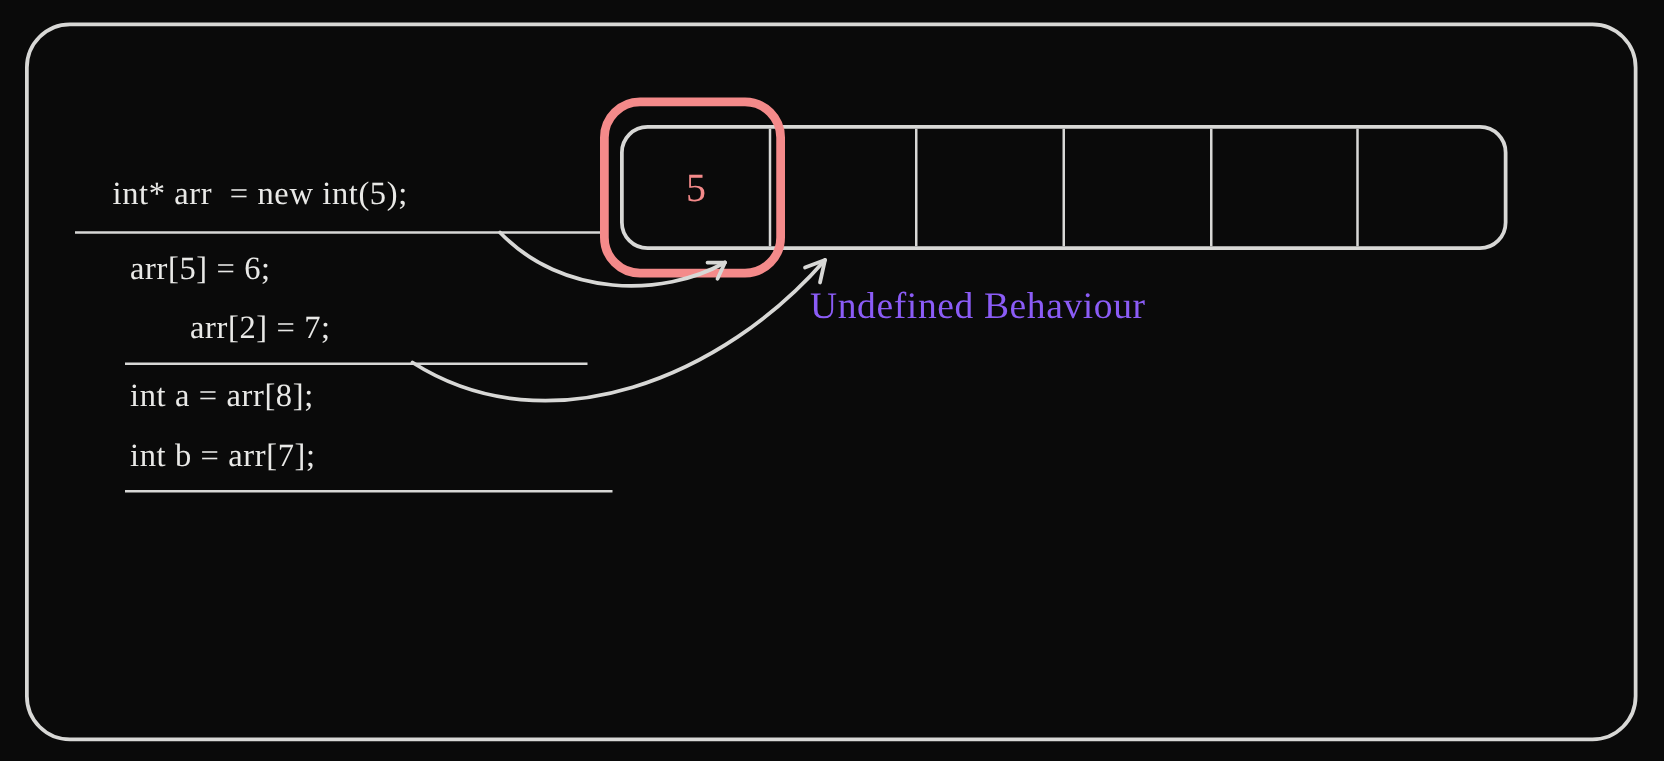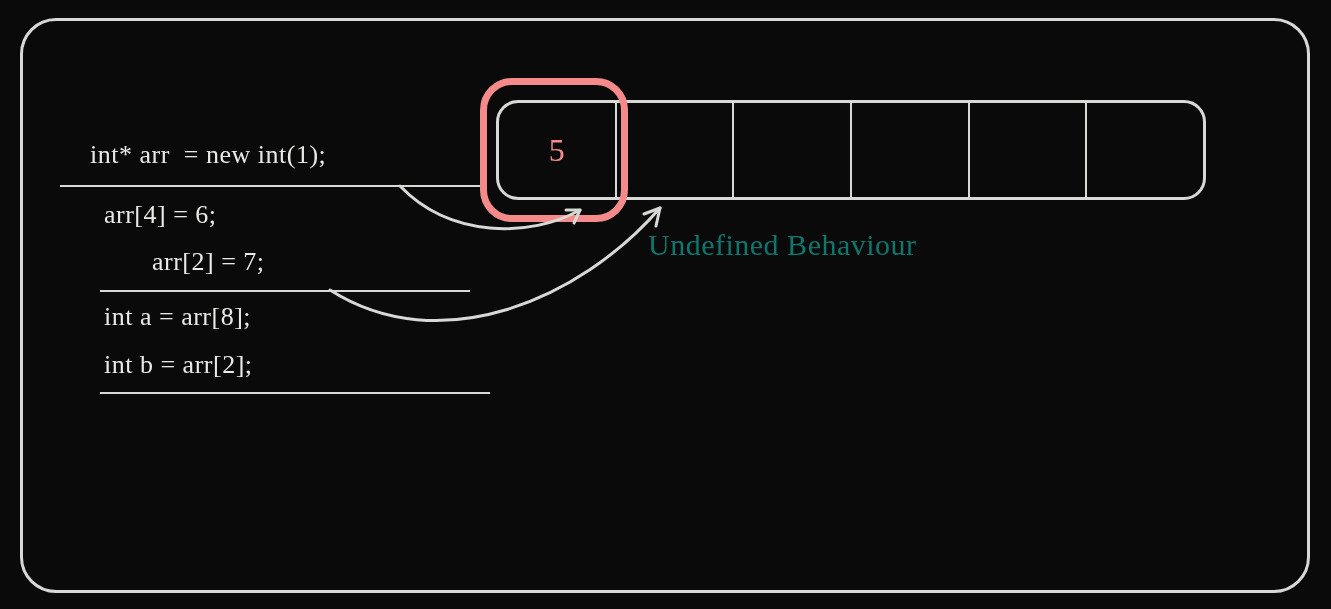--- a/index.html
+++ b/index.html
@@ -58,49 +58,49 @@
     top: 78px;
     width: 148px;
     height: 144px;
     border: 7px solid #f48a8a;
     border-radius: 32px;
   }
   .ub-label {
     position: absolute;
     left: 648px;
     top: 228px;
-    color: #0f766e;
+    color: #8b5cf6;
     font-size: 30px;
     letter-spacing: 0.5px;
   }
   svg.arrows {
     position: absolute;
     left: 0;
     top: 0;
     width: 1331px;
     height: 609px;
     pointer-events: none;
   }
 </style>
 </head>
 <body>
 
 <div class="frame"></div>
 
-<div class="code-line" style="left:90px; top:140px;">int* arr  = new int(1);</div>
+<div class="code-line" style="left:90px; top:140px;">int* arr  = new int(5);</div>
 <div class="underline" style="left:60px; top:185px; width:420px;"></div>
 
-<div class="code-line" style="left:104px; top:200px;">arr[4] = 6;</div>
+<div class="code-line" style="left:104px; top:200px;">arr[5] = 6;</div>
 
 <div class="code-line" style="left:104px; top:247px;margin-left:48px;">arr[2] = 7;</div>
 <div class="underline" style="left:100px; top:290px; width:370px;"></div>
 
 <div class="code-line" style="left:104px; top:302px;">int a = arr[8];</div>
 
-<div class="code-line" style="left:104px; top:350px;">int b = arr[2];</div>
+<div class="code-line" style="left:104px; top:350px;">int b = arr[7];</div>
 <div class="underline" style="left:100px; top:392px; width:390px;"></div>
 
 <div class="memory-strip">
   <div class="cell">5</div>
   <div class="cell"></div>
   <div class="cell"></div>
   <div class="cell"></div>
   <div class="cell"></div>
   <div class="cell"></div>
 </div>

